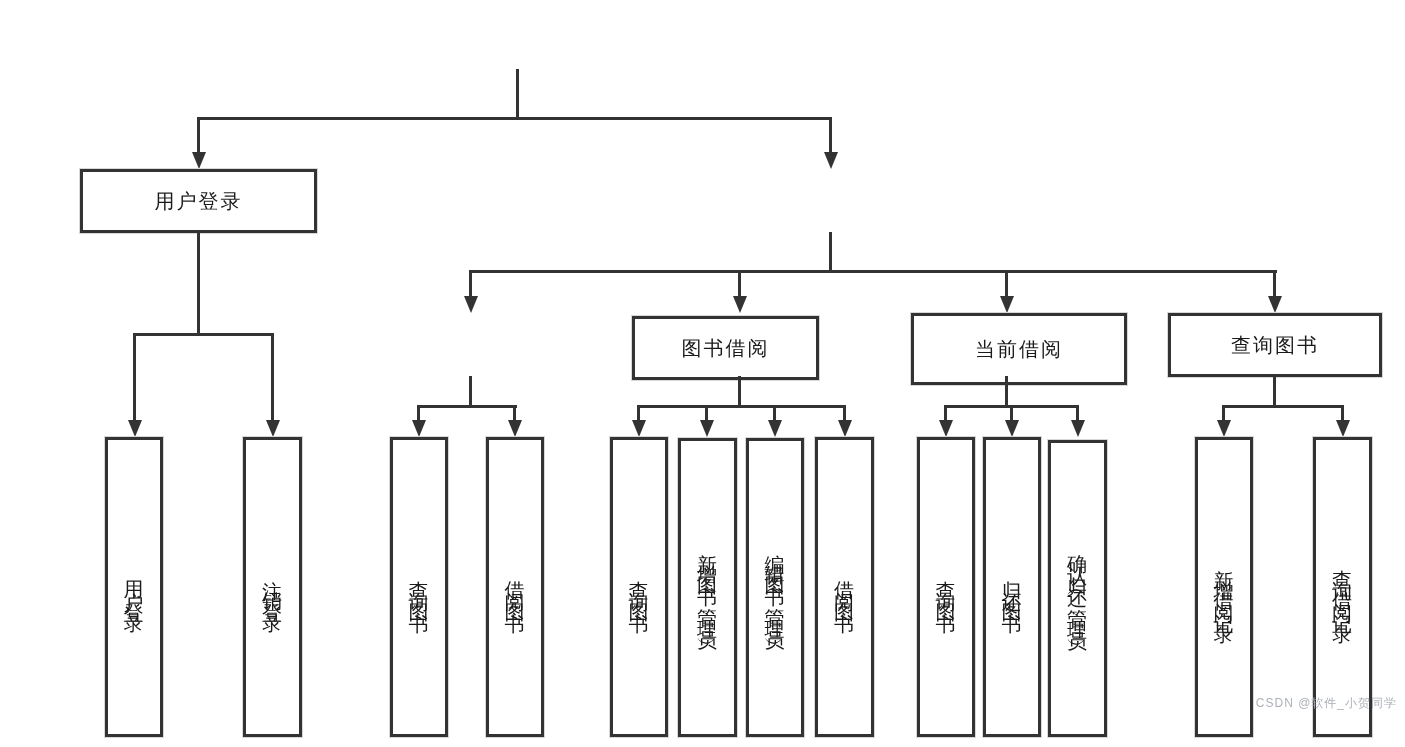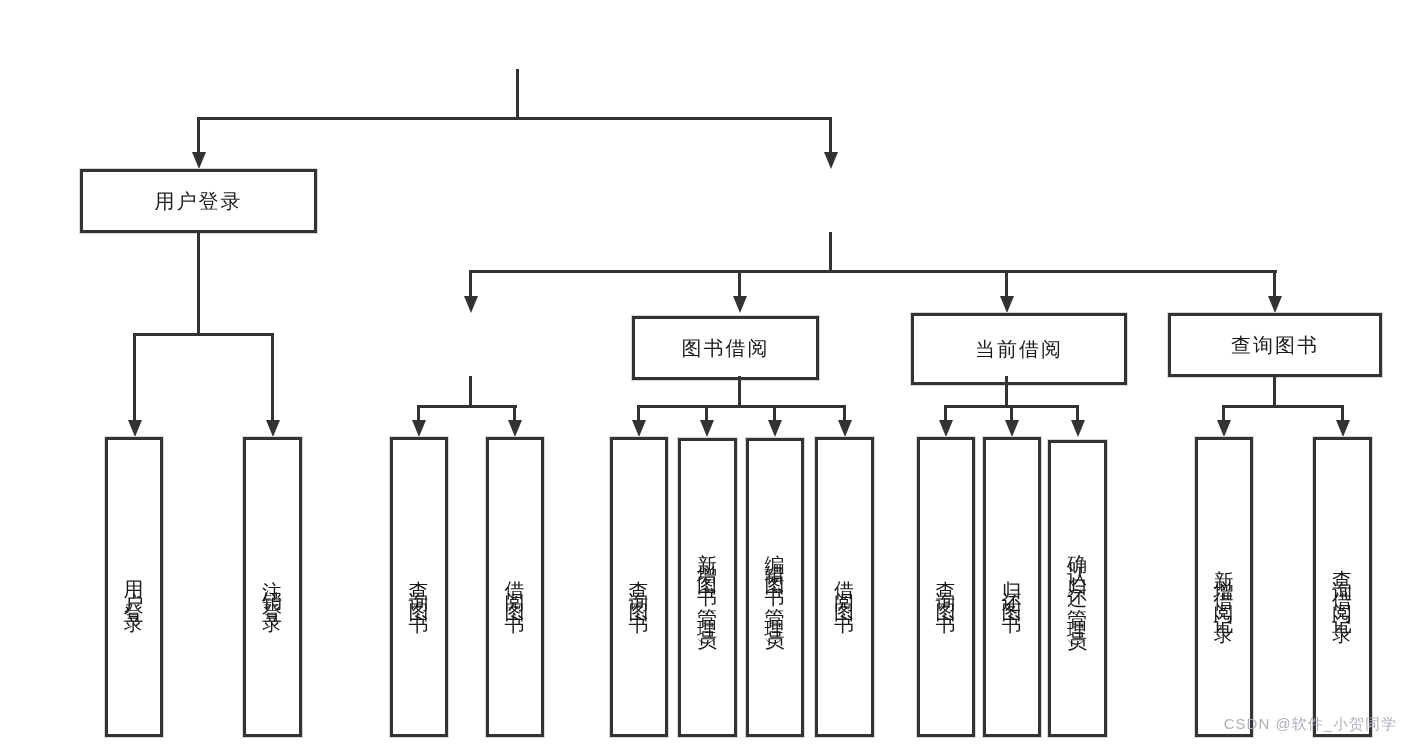--- a/index.html
+++ b/index.html
@@ -19,21 +19,21 @@
   }
   .hl,.vl{position:absolute;background:#333333;}
   .hl{height:3px;}
   .vl{width:3px;}
   .arrow{
     position:absolute;width:0;height:0;
     border-left:7px solid transparent;border-right:7px solid transparent;
     border-top:17px solid #333333;
   }
   .watermark{
-    position:absolute;top:715px;right:8px;font-size:15px;letter-spacing:1px;
+    position:absolute;top:695px;right:8px;font-size:12px;letter-spacing:1px;
     color:rgba(168,173,179,0.95);white-space:nowrap;
   }
 </style>
 </head>
 <body>
 
 <div id="canvas">
 
 
   <div class="vl" style="left:516px;top:69px;height:49px;"></div>

